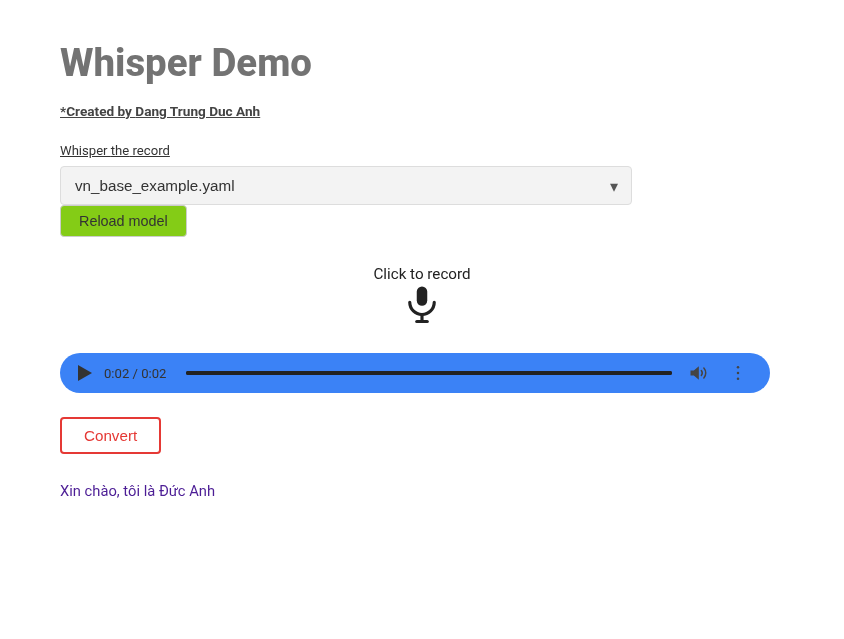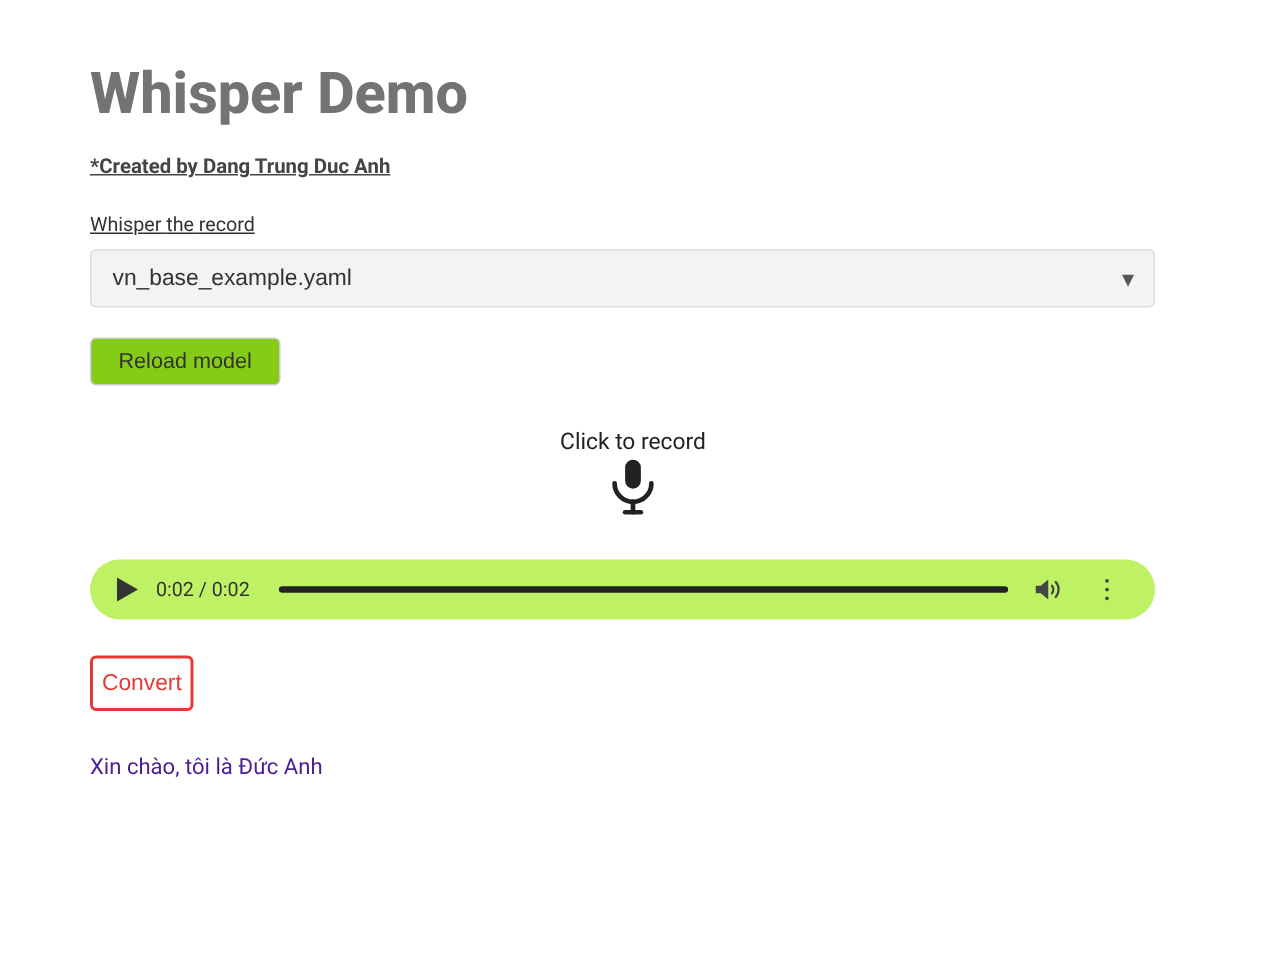--- a/index.html
+++ b/index.html
@@ -33,22 +33,21 @@
     .model-label {
       font-size: 0.82rem;
       color: #333;
       margin-bottom: 8px;
     }
     .model-label span {
       text-decoration: underline;
     }
     .model-select-wrapper {
       position: relative;
-      width: 710px;
-      margin-bottom: 20px;
+      width: 572px;
     }
     .model-select {
       width: 100%;
       padding: 10px 14px;
       font-size: 0.95rem;
       background: #f3f3f3;
       border: 1px solid #ddd;
       border-radius: 4px;
       appearance: none;
       -webkit-appearance: none;
@@ -93,21 +92,21 @@
       align-items: center;
       justify-content: center;
     }
     .mic-svg {
       width: 42px;
       height: 42px;
     }
     .audio-player {
       display: flex;
       align-items: center;
-      background: #bef264;
+      background: #3b82f6;
       border-radius: 30px;
       padding: 10px 18px;
       width: 710px;
       gap: 12px;
       margin-bottom: 24px;
     }
     .play-btn {
       background: none;
       border: none;
       cursor: pointer;
@@ -157,21 +156,21 @@
       border: none;
       cursor: pointer;
       padding: 0 4px;
       font-size: 1.2rem;
       color: #444;
       display: flex;
       align-items: center;
       letter-spacing: 1px;
     }
     .convert-btn {
-      padding: 8px 6px;
+      padding: 8px 22px;
       font-size: 0.95rem;
       border: 2px solid #e53935;
       border-radius: 4px;
       background: #fff;
       color: #e53935;
       cursor: pointer;
       margin-bottom: 24px;
     }
     .transcription-text {
       font-size: 0.92rem;

